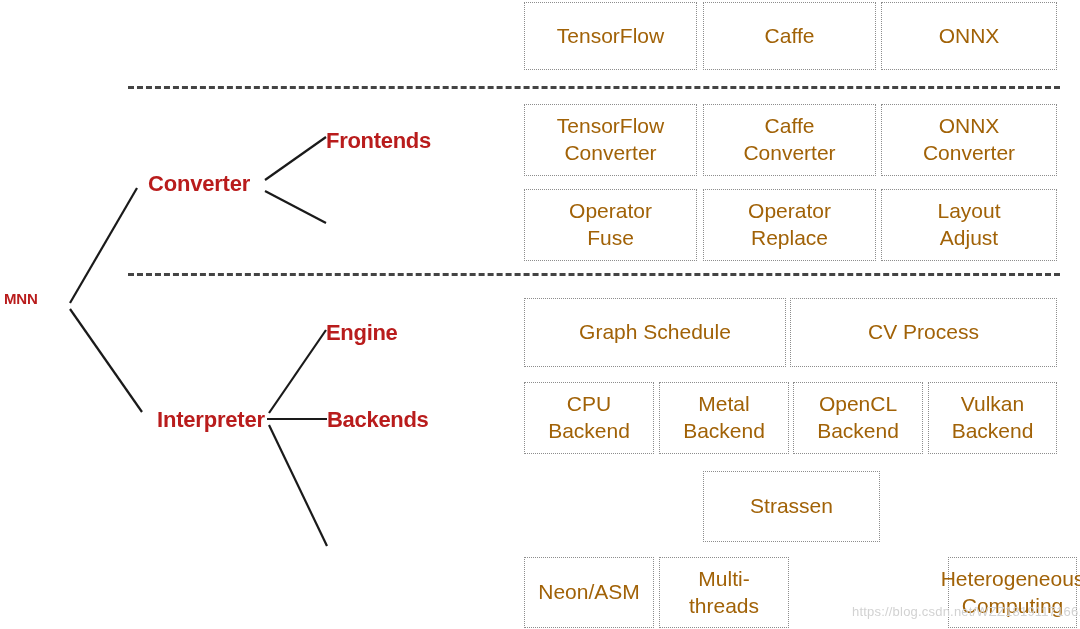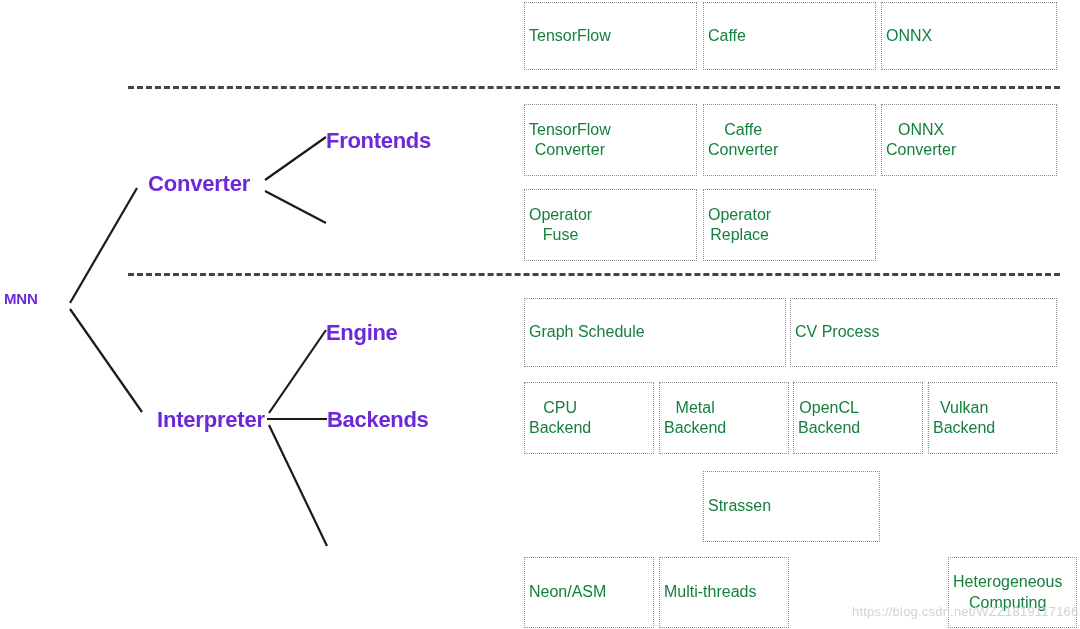--- a/index.html
+++ b/index.html
@@ -23,21 +23,21 @@
     position: absolute;
     left: 0;
     top: 0;
     width: 1080px;
     height: 629px;
     pointer-events: none;
   }
   .node-label {
     position: absolute;
     font-weight: bold;
-    color: #6d28d9;
+    color: #b91c1c;
     white-space: nowrap;
     line-height: 1;
   }
   .node-root {
     font-size: 15px;
     letter-spacing: -0.2px;
   }
   .node-l1 {
     font-size: 22px;
     letter-spacing: -0.2px;
@@ -51,24 +51,25 @@
     height: 0;
     border-top: 3px dashed #444444;
   }
   .box {
     position: absolute;
     box-sizing: border-box;
     border: 1px dotted #8d8d8d;
     background: #ffffff;
     display: flex;
     align-items: center;
+    justify-content: center;
     text-align: center;
-    font-size: 16px;
+    font-size: 21px;
     line-height: 1.28;
-    color: #15803d;
+    color: #a16207;
     padding: 2px 4px;
   }
   .box-text {
     white-space: pre-line;
     display: block;
   }
   .watermark {
     position: absolute;
     font-size: 13px;
     color: #d2d2d2;
@@ -135,20 +136,24 @@
   </div>
 
   <div class="box" style="left:524px; top:189px; width:173px; height:72px;">
     <span class="box-text">Operator
 Fuse</span>
   </div>
   <div class="box" style="left:703px; top:189px; width:173px; height:72px;">
     <span class="box-text">Operator
 Replace</span>
   </div>
+  <div class="box" style="left:881px; top:189px; width:176px; height:72px;">
+    <span class="box-text">Layout
+Adjust</span>
+  </div>
 
   <div class="box" style="left:790px; top:298px; width:267px; height:69px;">
     <span class="box-text">CV Process</span>
   </div>
   <div class="box" style="left:524px; top:298px; width:262px; height:69px;">
     <span class="box-text">Graph Schedule</span>
   </div>
 
   <div class="box" style="left:524px; top:382px; width:130px; height:72px;">
     <span class="box-text">CPU

